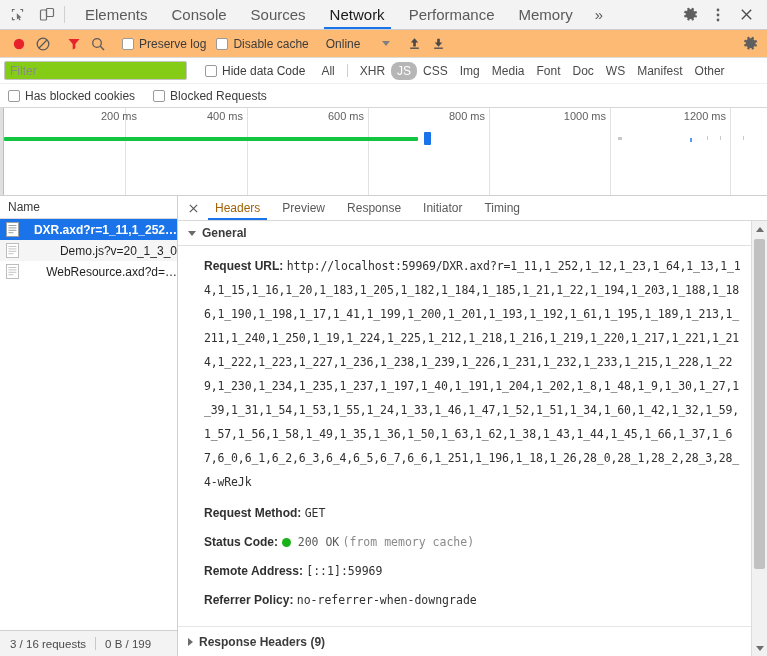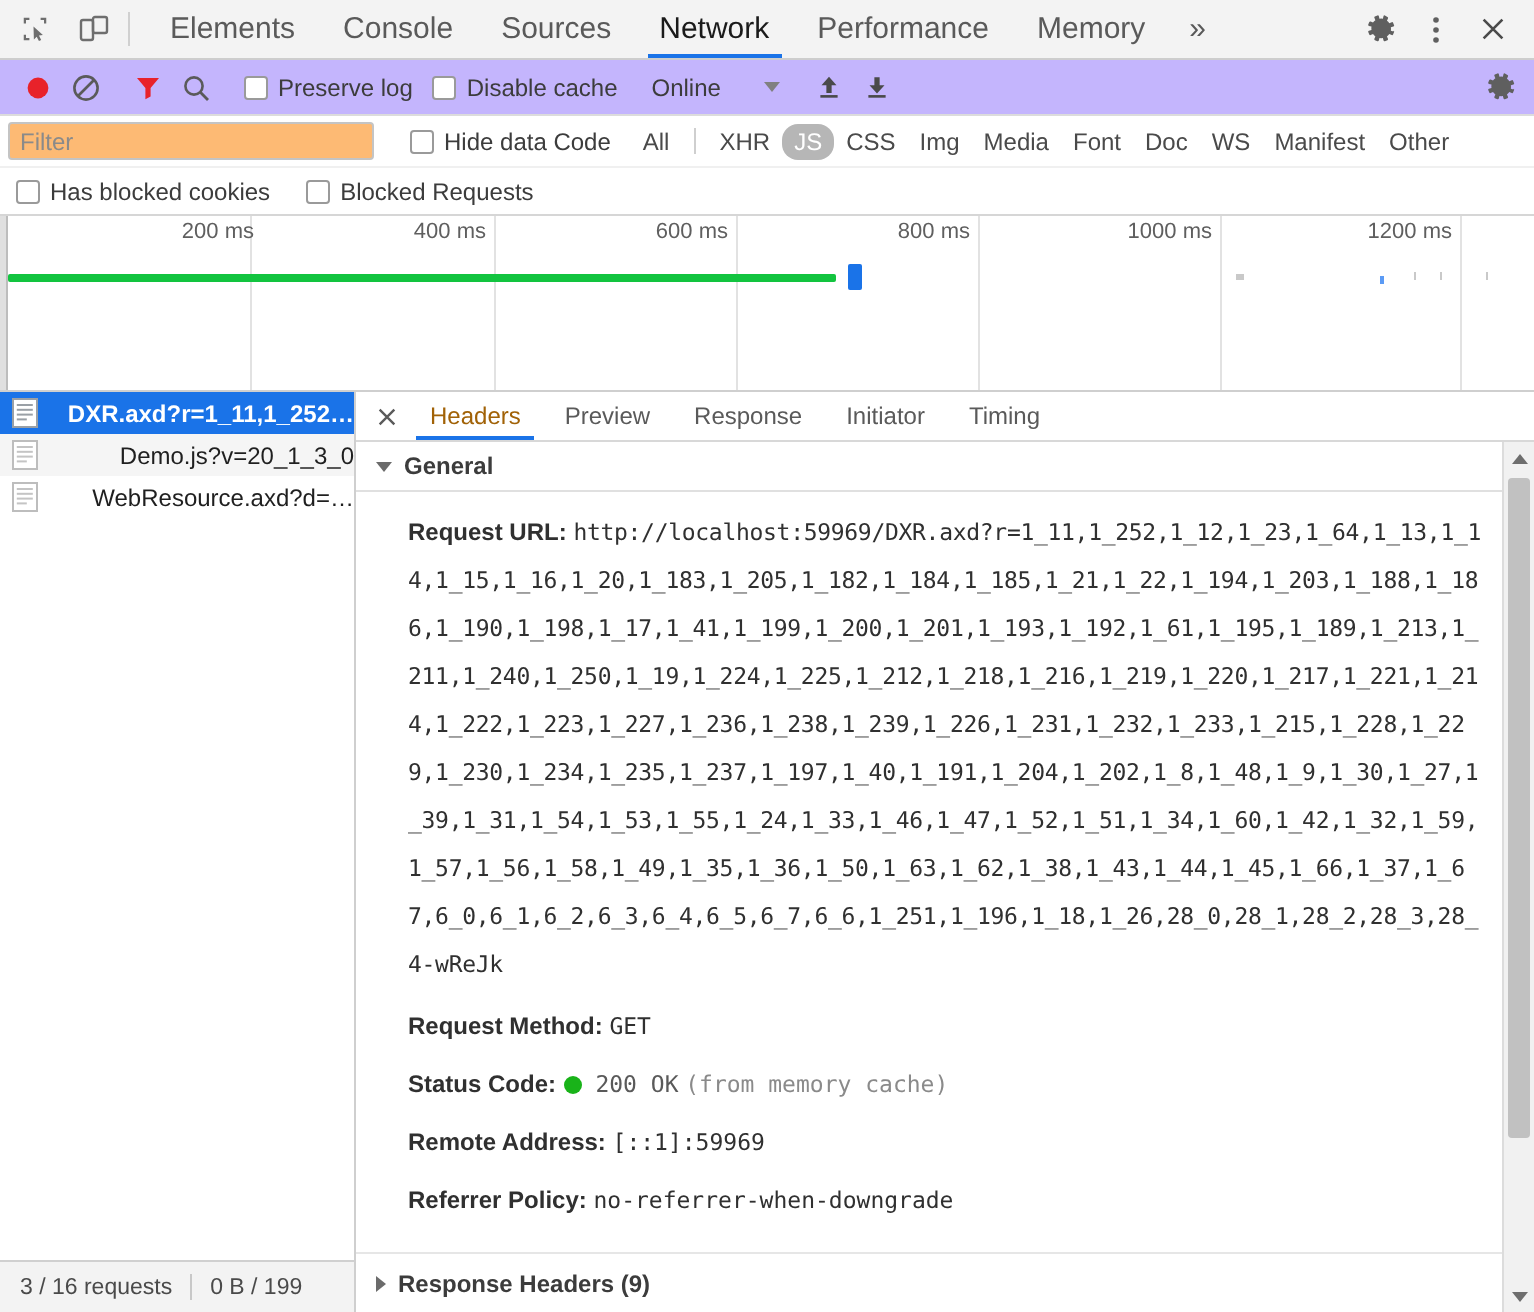--- a/index.html
+++ b/index.html
@@ -76,21 +76,21 @@
     padding-right: 8px; gap: 2px;
   }
   .tb-right .icon-btn { width: 26px; height: 26px; }
 
   
   .nettoolbar {
     height: 28px;
     flex: 0 0 28px;
     display: flex; align-items: center;
     border-bottom: 1px solid #dcdcdc;
-    background: #c4b5fd;
+    background: #fdba74;
     padding: 0 6px 0 8px;
     gap: 2px;
   }
   .nettoolbar .icon-btn { width: 22px; height: 22px; }
   .chk {
     display: inline-flex; align-items: center;
     gap: 5px; font-size: 12px; color: #3c3c3c;
     cursor: pointer; white-space: nowrap;
     padding: 0 4px;
   }
@@ -124,21 +124,21 @@
     background: #fff;
     padding: 0 6px 0 0;
     gap: 0px;
     border-bottom: 1px solid #f0f0f0;
   }
   .filter-input {
     width: 183px; height: 19px;
     margin-left: 4px;
     border: 1px solid #c4c4c4;
     border-radius: 2px;
-    background: #fdba74;
+    background: #84cc16;
     font-size: 12px;
     color: #5f5f5f;
     padding: 0 5px;
     font-family: "Liberation Sans", sans-serif;
     outline: none;
   }
   .filter-input::placeholder { color: #8a8a8a; opacity: 1; }
   .types {
     display: flex; align-items: center;
     gap: 0px;
@@ -593,40 +593,43 @@
   <div class="overview">
     <div class="ov-leftgrip"></div>
     <div class="ov-grid">
       <div class="ov-tick" style="left:125px"></div>
       <div class="ov-tick" style="left:247px"></div>
       <div class="ov-tick" style="left:368px"></div>
       <div class="ov-tick" style="left:489px"></div>
       <div class="ov-tick" style="left:610px"></div>
       <div class="ov-tick" style="left:730px"></div>
     </div>
-    <div class="ov-lbl" style="left:131px">200 ms</div>
+    <div class="ov-lbl" style="left:141px">200 ms</div>
     <div class="ov-lbl" style="left:247px">400 ms</div>
     <div class="ov-lbl" style="left:368px">600 ms</div>
     <div class="ov-lbl" style="left:489px">800 ms</div>
     <div class="ov-lbl" style="left:610px">1000 ms</div>
     <div class="ov-lbl" style="left:730px">1200 ms</div>
 
     <div class="ov-bar" style="left:4px; width:414px; top:29px"></div>
     <div class="ov-blue" style="left:424px; top:24px; width:7px; height:13px"></div>
 
     <div class="ov-dot" style="left:618px; top:29px; width:4px; height:3px"></div>
     <div class="ov-dot" style="left:690px; top:30px; width:2px; height:4px; background:#5b9bf5"></div>
     <div class="ov-dot" style="left:707px; top:28px; width:1px; height:4px"></div>
     <div class="ov-dot" style="left:720px; top:28px; width:1px; height:4px"></div>
     <div class="ov-dot" style="left:743px; top:28px; width:1px; height:4px"></div>
   </div>
 
   <div class="body">
 
     <div class="reqpane">
+      <div class="reqhead">
+        <span>Name</span>
+      </div>
       <div class="reqlist">
 
         <div class="reqrow sel">
           <svg class="doc-ic" viewBox="0 0 13 15">
             <rect x="0.5" y="0.5" width="12" height="14" fill="#fff" stroke="#9aa0a6"></rect>
             <rect x="2.4" y="3" width="8" height="1" fill="#9aa0a6"></rect>
             <rect x="2.4" y="5.4" width="8" height="1" fill="#9aa0a6"></rect>
             <rect x="2.4" y="7.8" width="8" height="1" fill="#9aa0a6"></rect>
             <rect x="2.4" y="10.2" width="5" height="1" fill="#9aa0a6"></rect>
           </svg>

